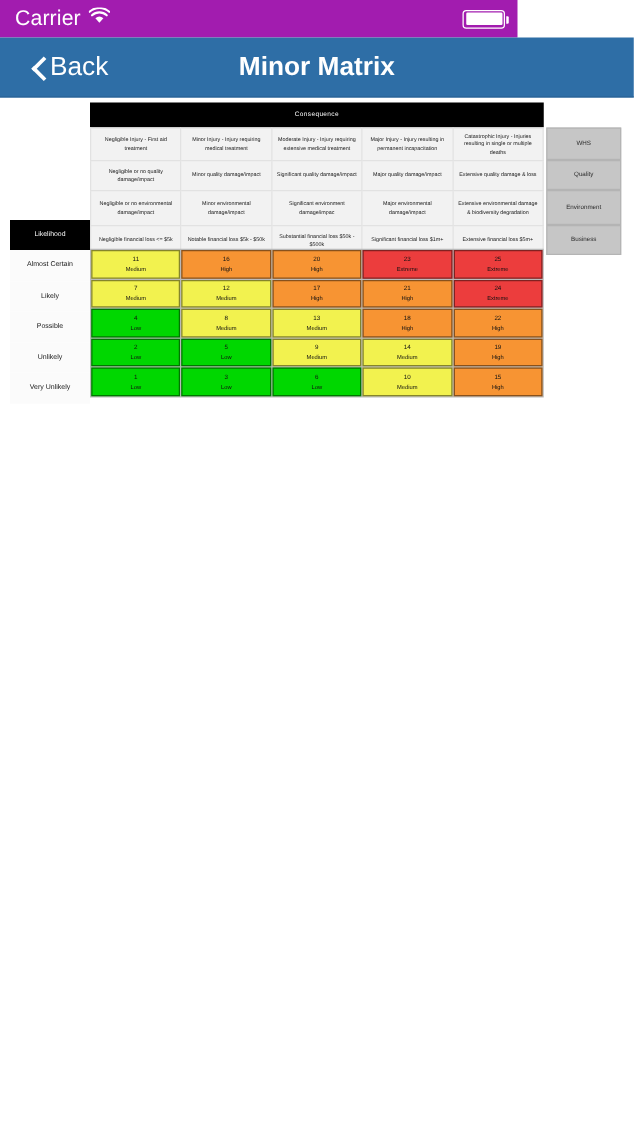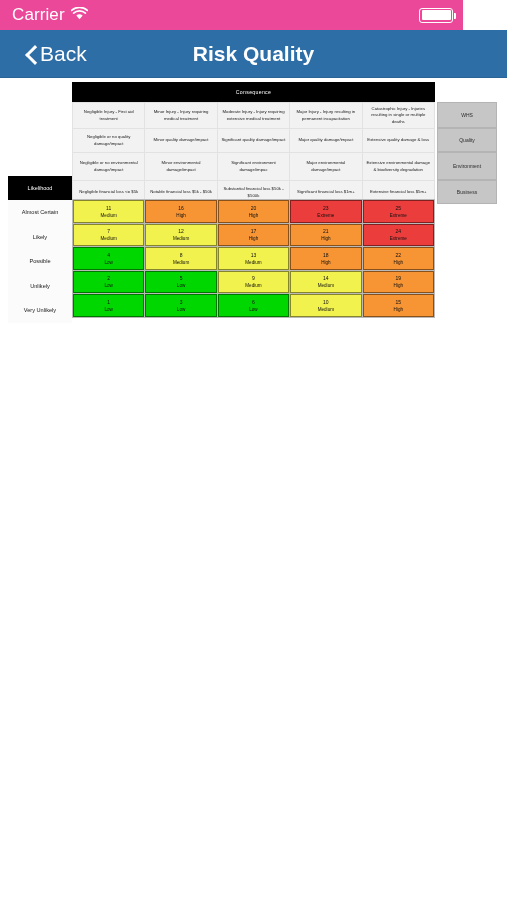--- a/index.html
+++ b/index.html
@@ -6,22 +6,22 @@
   html, body {
     width: 507px; height: 900px;
     background: #ffffff;
     font-family: "Liberation Sans", sans-serif;
     overflow: hidden;
   }
 
   
   .status-bar {
     position: absolute; top: 0; left: 0;
-    width: 463px; height: 30px;
-    background: #ec4899;
+    width: 414px; height: 30px;
+    background: #a21caf;
     display: flex; align-items: center;
     color: #ffffff;
   }
   .status-left {
     position: absolute; left: 12px;
     display: flex; align-items: center; gap: 6px;
   }
   .carrier-label { font-size: 17px; letter-spacing: 0.1px; }
   .wifi-icon { display: block; }
   .status-time {
@@ -180,21 +180,21 @@
       <div class="battery-cap"></div>
     </div>
   </div>
 </div>
 
 <div class="nav-bar">
   <div class="nav-back">
     <span class="chevron-left"></span>
     <span class="nav-back-label">Back</span>
   </div>
-  <div class="nav-title">Risk Quality</div>
+  <div class="nav-title">Minor Matrix</div>
 </div>
 
 <div class="matrix-wrap">
 
   <div class="consequence-header">Consequence</div>
 
   <table class="desc-table">
     <tbody>
         <tr class="desc-row-injury">
       <td>Negligible Injury - First aid treatment</td>

